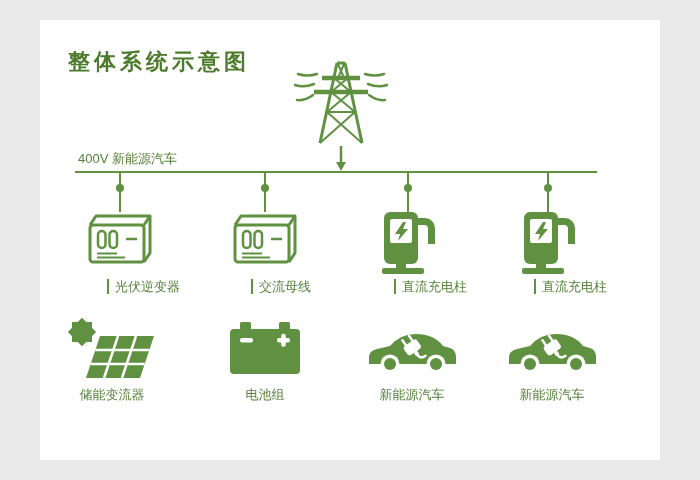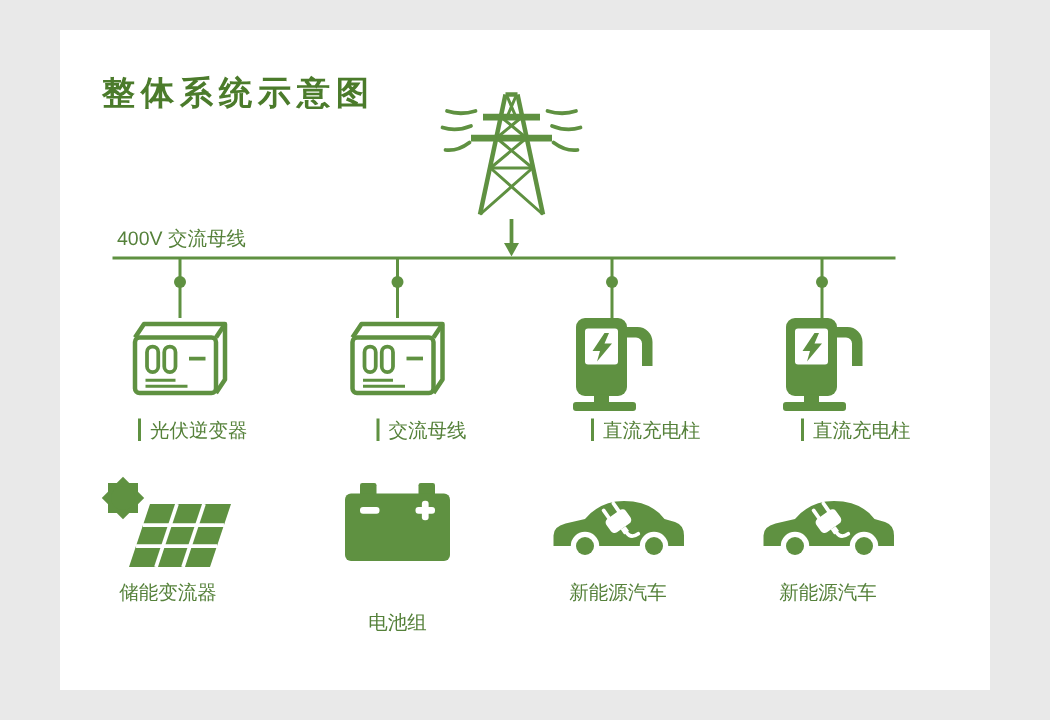--- a/index.html
+++ b/index.html
@@ -21,24 +21,24 @@
   .feed-arrow { left: 295px; top: 126px; }
   .inv1 { left: 47px;  top: 192px; }
   .inv2 { left: 192px; top: 192px; }
   .chg1 { left: 342px; top: 190px; }
   .chg2 { left: 482px; top: 190px; }
   .solar { left: 26px;  top: 296px; }
   .batt  { left: 190px; top: 302px; }
   .car1  { left: 324px; top: 299px; }
   .car2  { left: 464px; top: 299px; }
   .toplabel { position: absolute; top: 259px; font-size: 13px; line-height: 15px; color: var(--labeltext, #55813a); border-left: 2px solid var(--accent, #5f9141); padding-left: 6px; }
-  .toplabel.c1 { left: 52px; }  .toplabel.c2 { left: 211px; }
+  .toplabel.c1 { left: 67px; }  .toplabel.c2 { left: 211px; }
   .toplabel.c3 { left: 354px; } .toplabel.c4 { left: 494px; }
   .botlabel { position: absolute; top: 366px; width: 120px; font-size: 13px; text-align: center; color: var(--labeltext, #55813a); }
-  .botlabel.c1 { left: 12px; }  .botlabel.c2 { left: 165px; margin-top: 20px; }
+  .botlabel.c1 { left: 12px; }  .botlabel.c2 { left: 165px; }
   .botlabel.c3 { left: 312px; } .botlabel.c4 { left: 452px; }
 </style>
 </head>
 <body>
 
 <div class="page">
   <div class="card">
 
     <div class="title">整体系统示意图</div>
 
@@ -69,21 +69,21 @@
       </svg>
     </div>
 
     <div class="ico feed-arrow">
       <svg width="12" height="25" viewBox="0 0 12 25">
         <line x1="6" y1="0" x2="6" y2="17" stroke="currentColor" stroke-width="2.5"></line>
         <polygon points="1,16 11,16 6,25" fill="currentColor"></polygon>
       </svg>
     </div>
 
-    <div class="bus-label">400V 交流母线</div>
+    <div class="bus-label">400V 新能源汽车</div>
     <div class="bus-line"></div>
 
     <div class="stub c1"></div>
     <div class="stub c2"></div>
     <div class="stub c3"></div>
     <div class="stub c4"></div>
     <div class="dot c1"></div>
     <div class="dot c2"></div>
     <div class="dot c3"></div>
     <div class="dot c4"></div>

